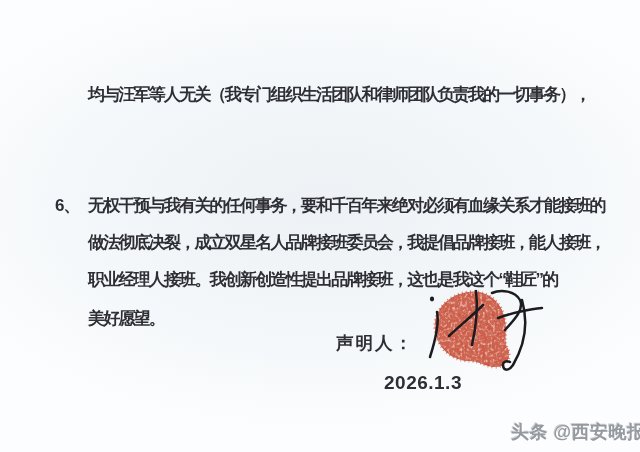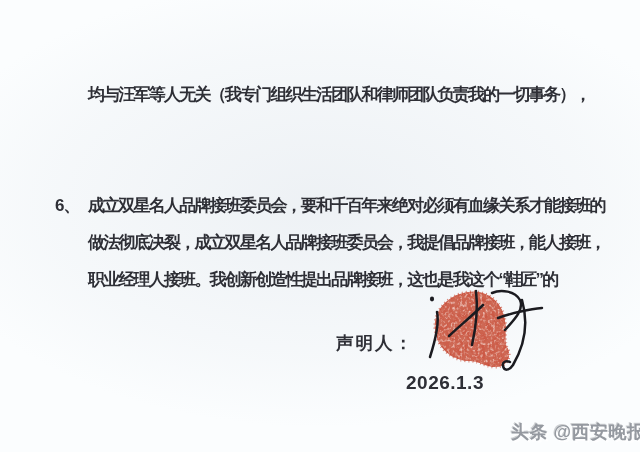--- a/index.html
+++ b/index.html
@@ -55,21 +55,21 @@
     position:absolute;
     left:413px;top:281px;
     width:142px;height:100px;
   }
   .fp-base{fill:var(--sealRed,#c7452f);opacity:0.9;}
   .fp-edge{fill:none;stroke:var(--sealRed,#c7452f);stroke-width:3;stroke-dasharray:1 3;opacity:0.65;}
   .ink{fill:none;stroke:var(--ink,#1b1b20);stroke-width:2.5;stroke-linecap:round;stroke-linejoin:round;}
   .ink-dot{fill:var(--ink,#1b1b20);stroke:none;}
   .doc-date{
     position:absolute;
-    left:406px;top:372px;
+    left:384px;top:372px;
     color:var(--text,#2e2f36);
     font-size:19px;
     font-weight:700;
     letter-spacing:0.5px;
     white-space:nowrap;
   }
   .watermark{
     position:absolute;
     left:498px;top:420px;
     color:var(--watermarkGray,#8a8f96);
@@ -82,23 +82,24 @@
     margin-left:13px;
   }
 </style>
 </head>
 <body>
 
 <div class="page">
 
   <div class="doc-line l1">均与汪军等人无关（我专门组织生活团队和律师团队负责我的一切事务），</div>
 
-  <div class="doc-line l4"><span class="item-num">6、</span><span>成立双星名人品牌接班委员会，要和千百年来绝对必须有血缘关系才能接班的</span></div>
+  <div class="doc-line l4"><span class="item-num">6、</span><span>无权干预与我有关的任何事务，要和千百年来绝对必须有血缘关系才能接班的</span></div>
   <div class="doc-line l5">做法彻底决裂，成立双星名人品牌接班委员会，我提倡品牌接班，能人接班，</div>
   <div class="doc-line l6">职业经理人接班。我创新创造性提出品牌接班，这也是我这个“鞋匠”的</div>
+  <div class="doc-line l7">美好愿望。</div>
 
   <div class="declarant">声明人：</div>
 
   <svg class="sig-seal" viewBox="0 0 142 100" xmlns="http://www.w3.org/2000/svg">
     <defs>
       <filter id="fpDark" x="-20%" y="-20%" width="140%" height="140%">
         <feTurbulence type="fractalNoise" baseFrequency="0.22 0.18" numOctaves="3" seed="8"></feTurbulence>
         <feColorMatrix type="matrix" values="0 0 0 0 0.62  0 0 0 0 0.14  0 0 0 0 0.09  0 0 0 2.2 -0.45"></feColorMatrix>
         <feComposite operator="in" in2="SourceGraphic"></feComposite>
       </filter>

